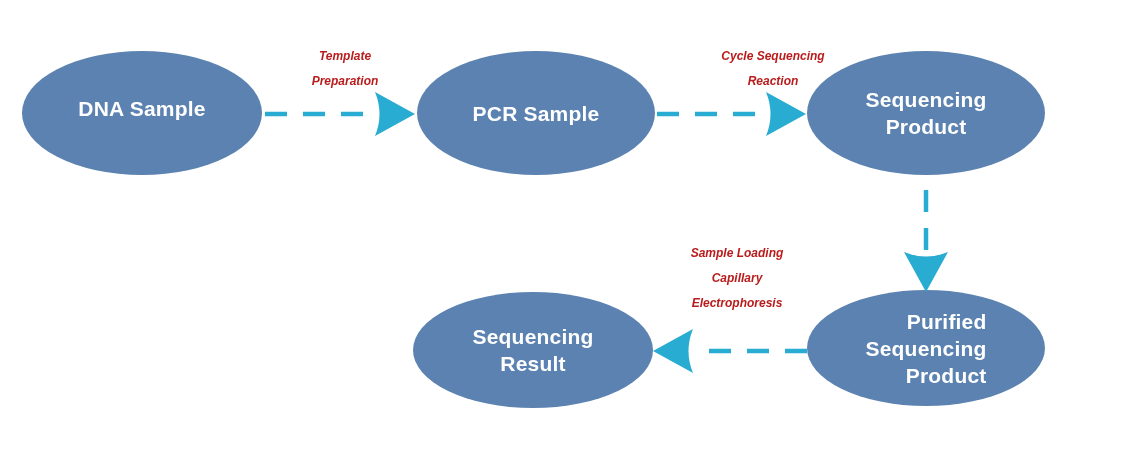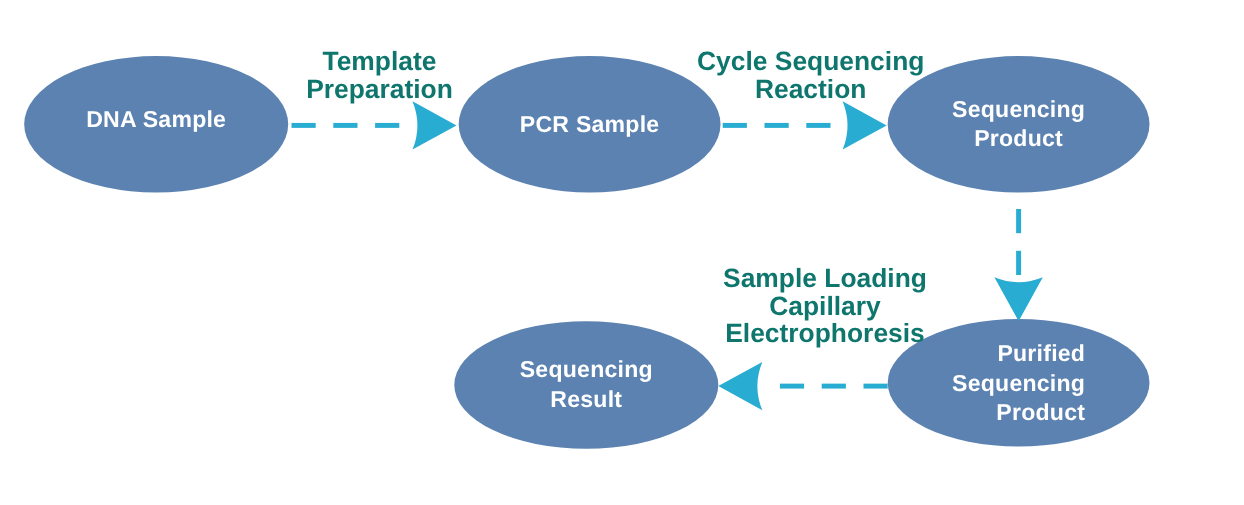--- a/index.html
+++ b/index.html
@@ -35,28 +35,29 @@
     text-align: center;
     letter-spacing: 0.2px;
     white-space: pre-line;
     display: flex;
     align-items: center;
     justify-content: center;
     pointer-events: none;
   }
   .edge-label {
     position: absolute;
-    color: #0f766e;
+    color: #b91c1c;
     font-family: "Liberation Sans", sans-serif;
     font-weight: bold;
-    font-size: 24px;
+    font-size: 12px;
     line-height: 25px;
     text-align: center;
     white-space: pre-line;
     pointer-events: none;
+    font-style: italic;
   }
 </style>
 </head>
 <body>
 
 <div id="diagram-canvas">
 
   <svg id="flow-svg" viewBox="0 0 1131 459" xmlns="http://www.w3.org/2000/svg">
 
     <ellipse cx="142" cy="113" rx="120" ry="62" fill="#5B82B0"></ellipse>
@@ -103,20 +104,20 @@
   <div class="node-label" style="left:807px; top:290px; width:238px; height:116px;text-align:right;">Purified
 Sequencing
 Product</div>
 
   <div class="node-label" style="left:413px; top:292px; width:240px; height:116px;">Sequencing
 Result</div>
 
   <div class="edge-label" style="left:225px; top:44px; width:240px;">Template
 Preparation</div>
 
-  <div class="edge-label" style="left:617px; top:44px; width:240px;text-align:center;">Cycle Sequencing
+  <div class="edge-label" style="left:653px; top:44px; width:240px;text-align:center;">Cycle Sequencing
 Reaction</div>
 
-  <div class="edge-label" style="left:630px; top:241px; width:240px;">Sample Loading
+  <div class="edge-label" style="left:617px; top:241px; width:240px;">Sample Loading
 Capillary
 Electrophoresis</div>
 
 </div>
 
 </body></html>

